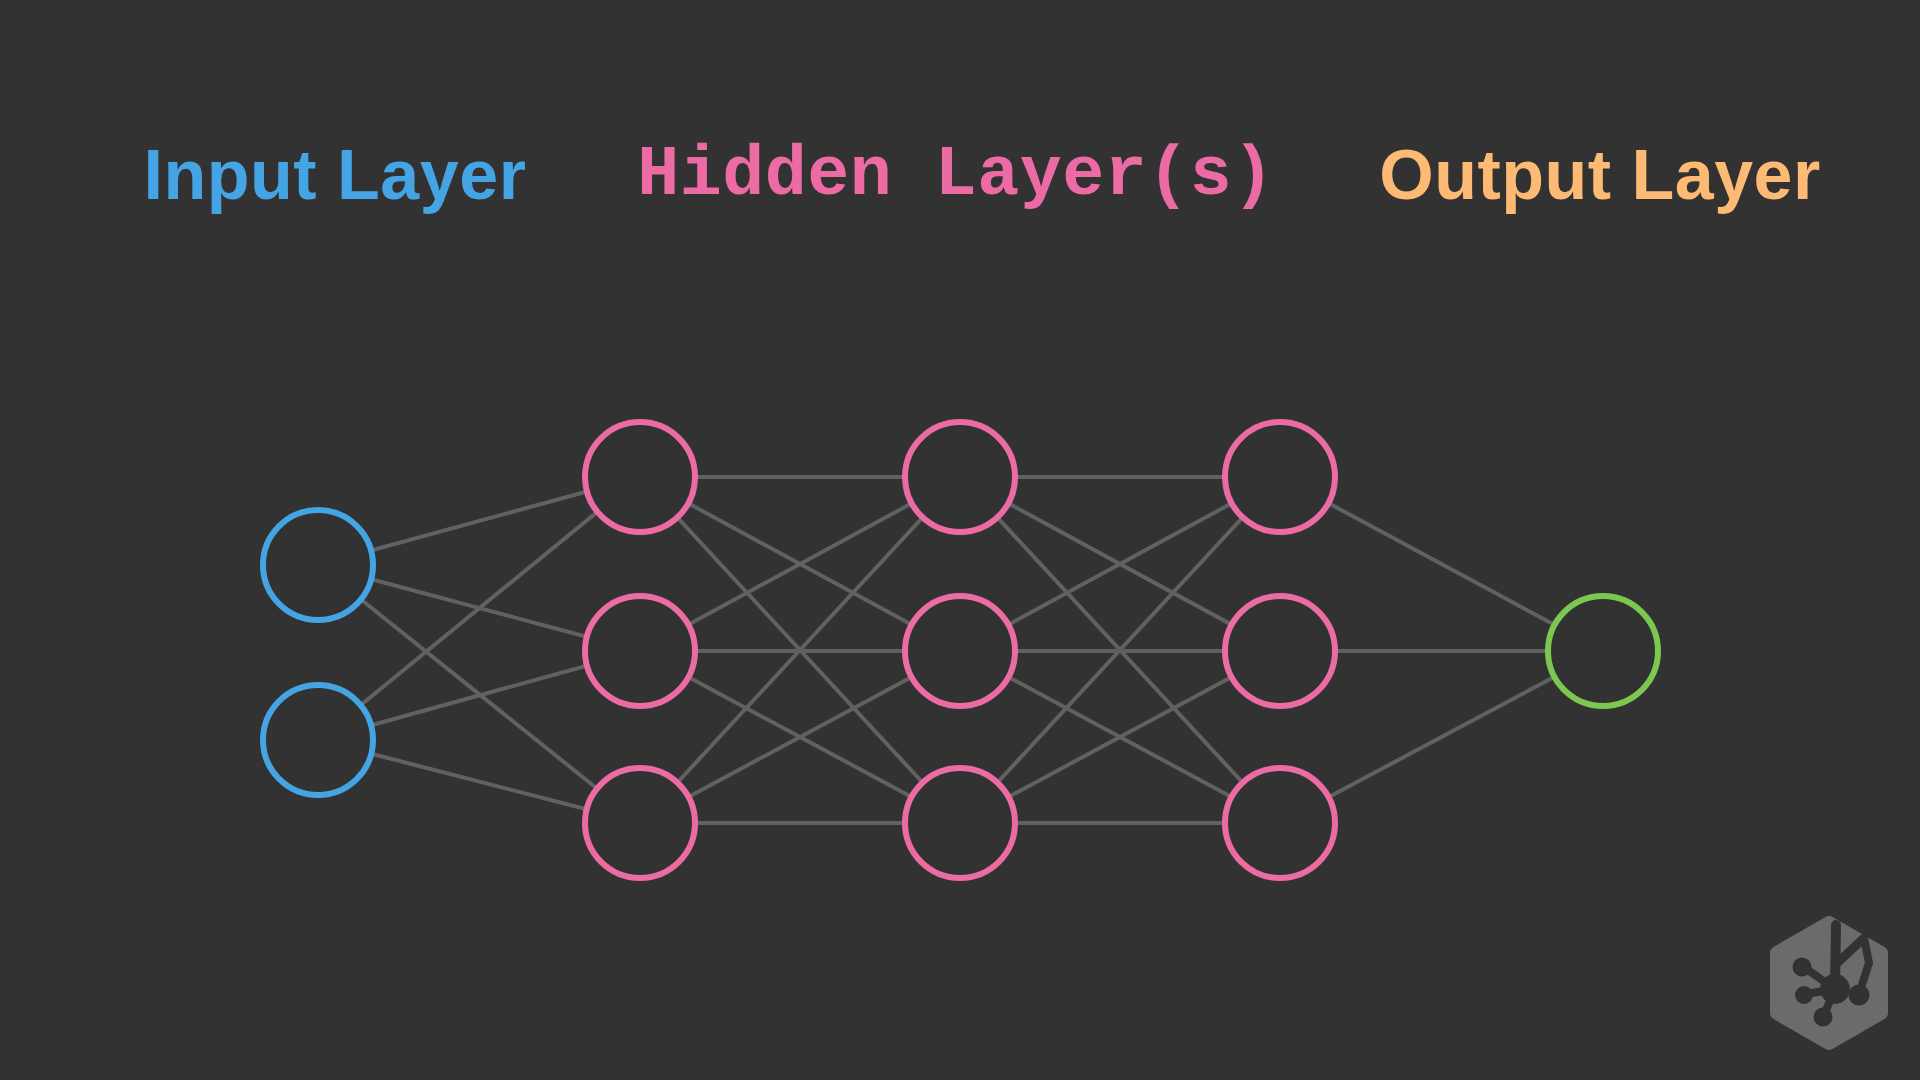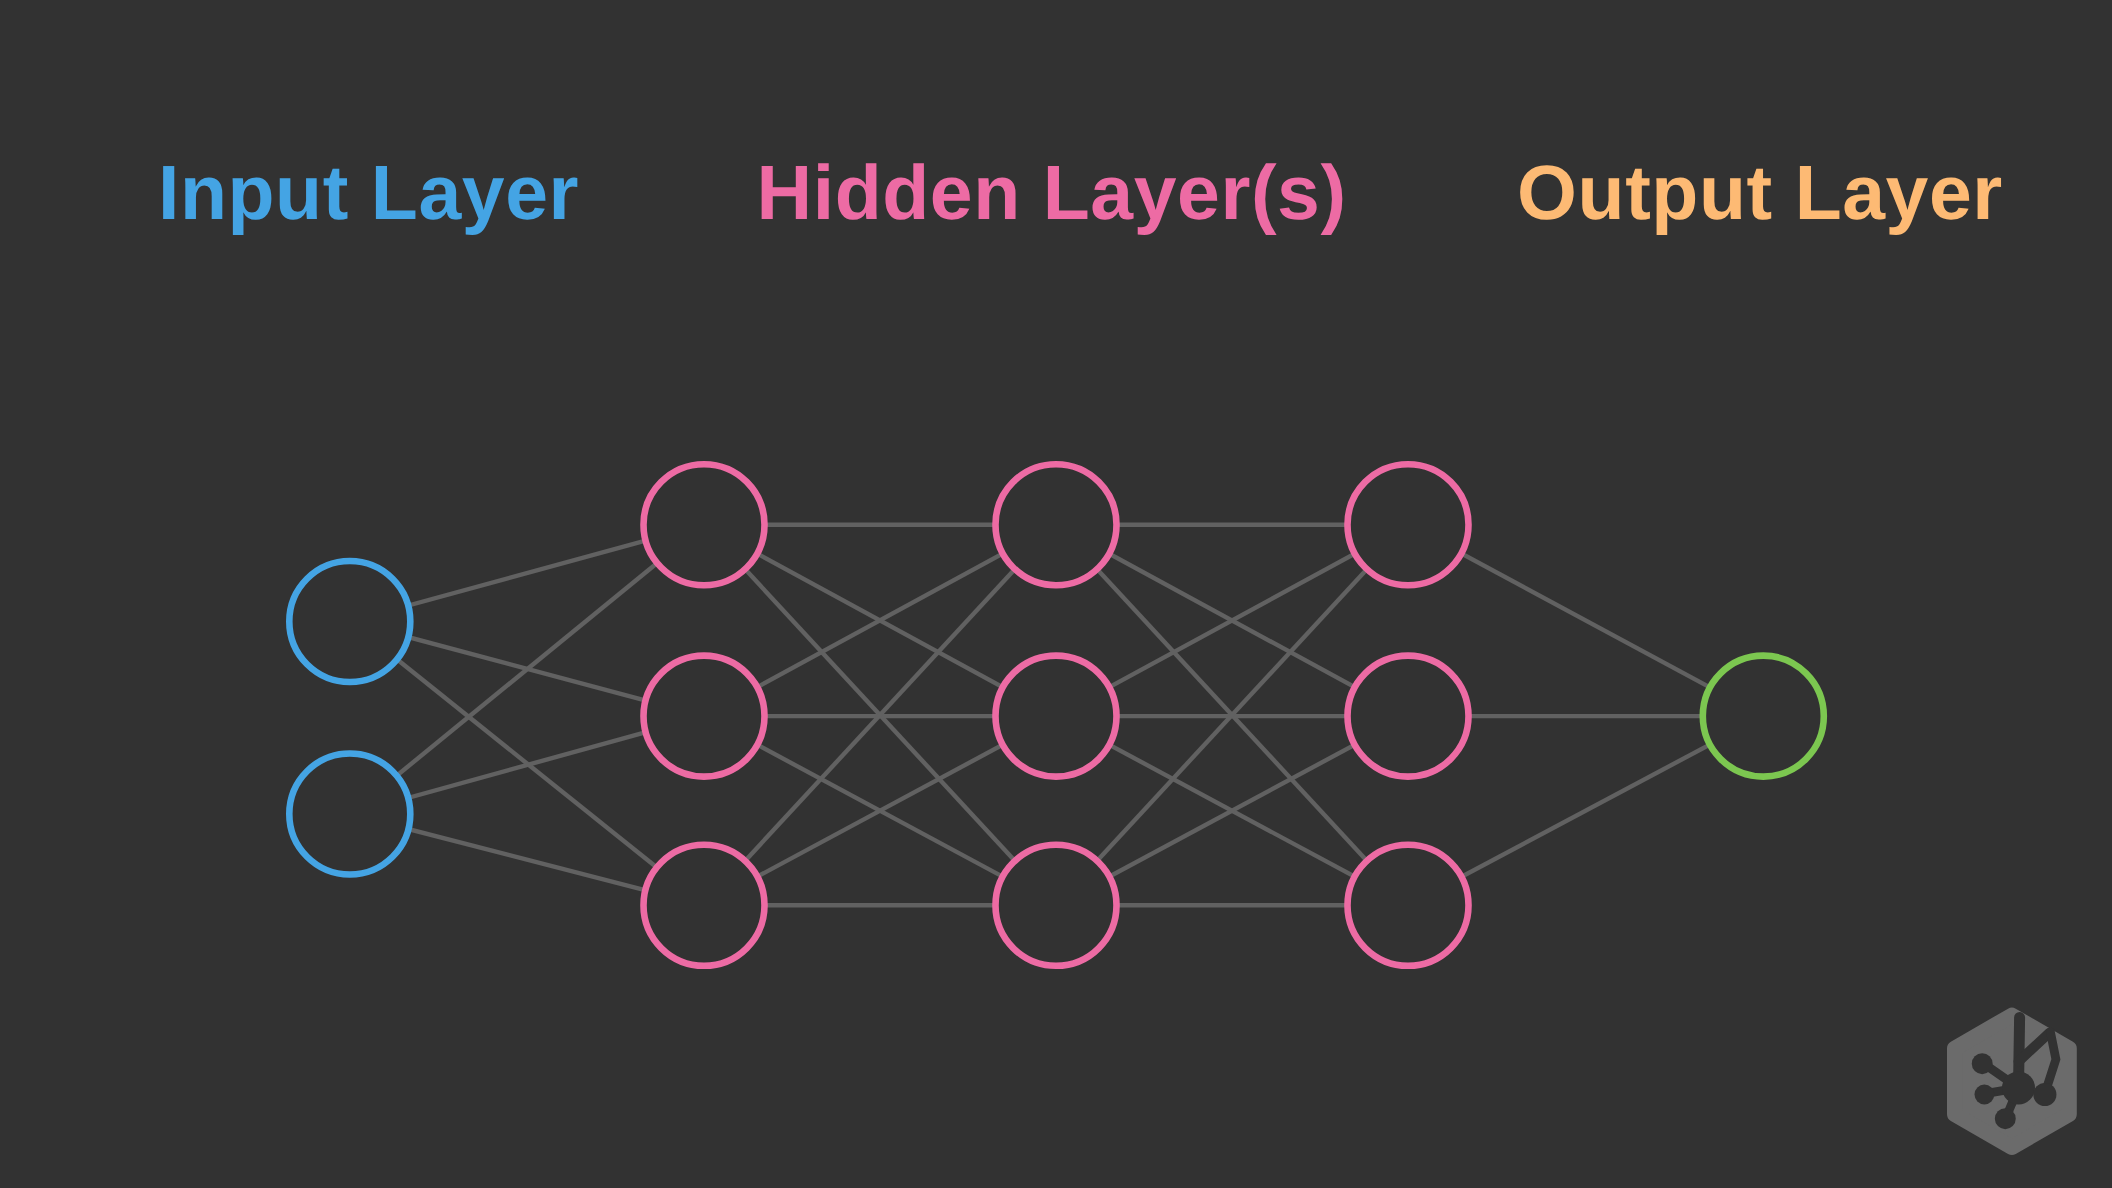--- a/index.html
+++ b/index.html
@@ -37,21 +37,21 @@
     height: 160px;
   }
 </style>
 </head>
 <body style="background: rgb(50, 50, 50);">
 
 <div class="stage">
 
   <div class="layer-label" style="color: rgb(68, 164, 228); left: 335px; top: 175px;">Input Layer</div>
 
-  <div class="layer-label" style="color: rgb(237, 107, 164); left: 956px; top: 175px;">Hidden Layer(s)</div>
+  <div class="layer-label" style="color: rgb(237, 107, 164); left: 956px; top: 175px; font-family: Liberation Mono, monospace;">Hidden Layer(s)</div>
 
   <div class="layer-label" style="color: #fdba74; left: 1600px; top: 175px;">Output Layer</div>
 
   <svg id="network" width="1920" height="1080">
       <line x1="318" y1="565" x2="640" y2="477" stroke="#616161" stroke-width="4"></line>
       <line x1="318" y1="565" x2="640" y2="651" stroke="#616161" stroke-width="4"></line>
       <line x1="318" y1="565" x2="640" y2="823" stroke="#616161" stroke-width="4"></line>
       <line x1="318" y1="740" x2="640" y2="477" stroke="#616161" stroke-width="4"></line>
       <line x1="318" y1="740" x2="640" y2="651" stroke="#616161" stroke-width="4"></line>
       <line x1="318" y1="740" x2="640" y2="823" stroke="#616161" stroke-width="4"></line>

